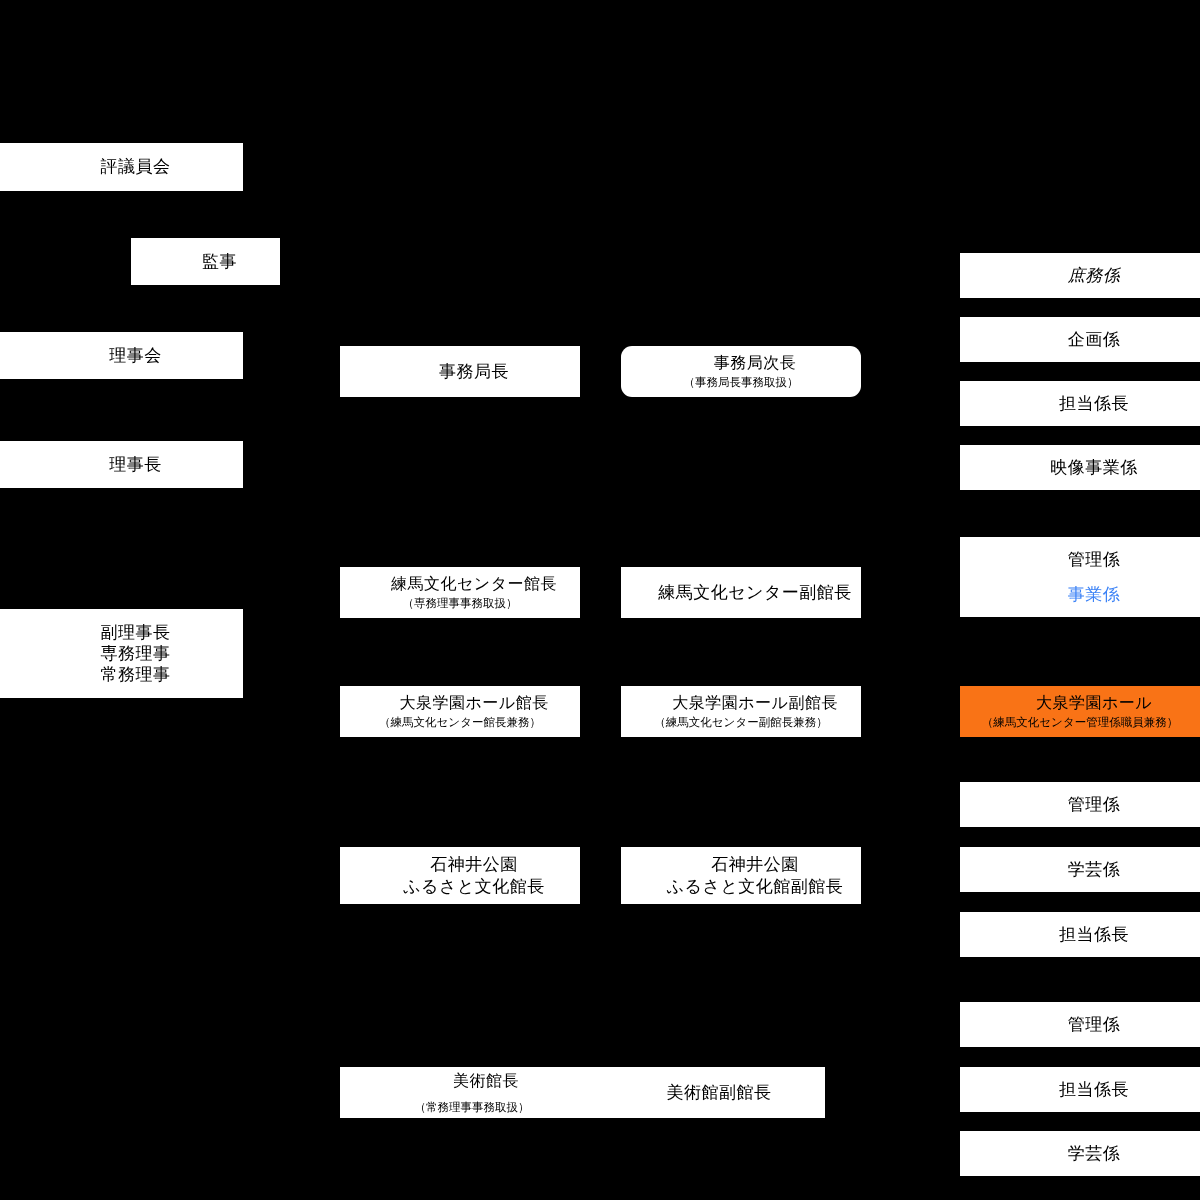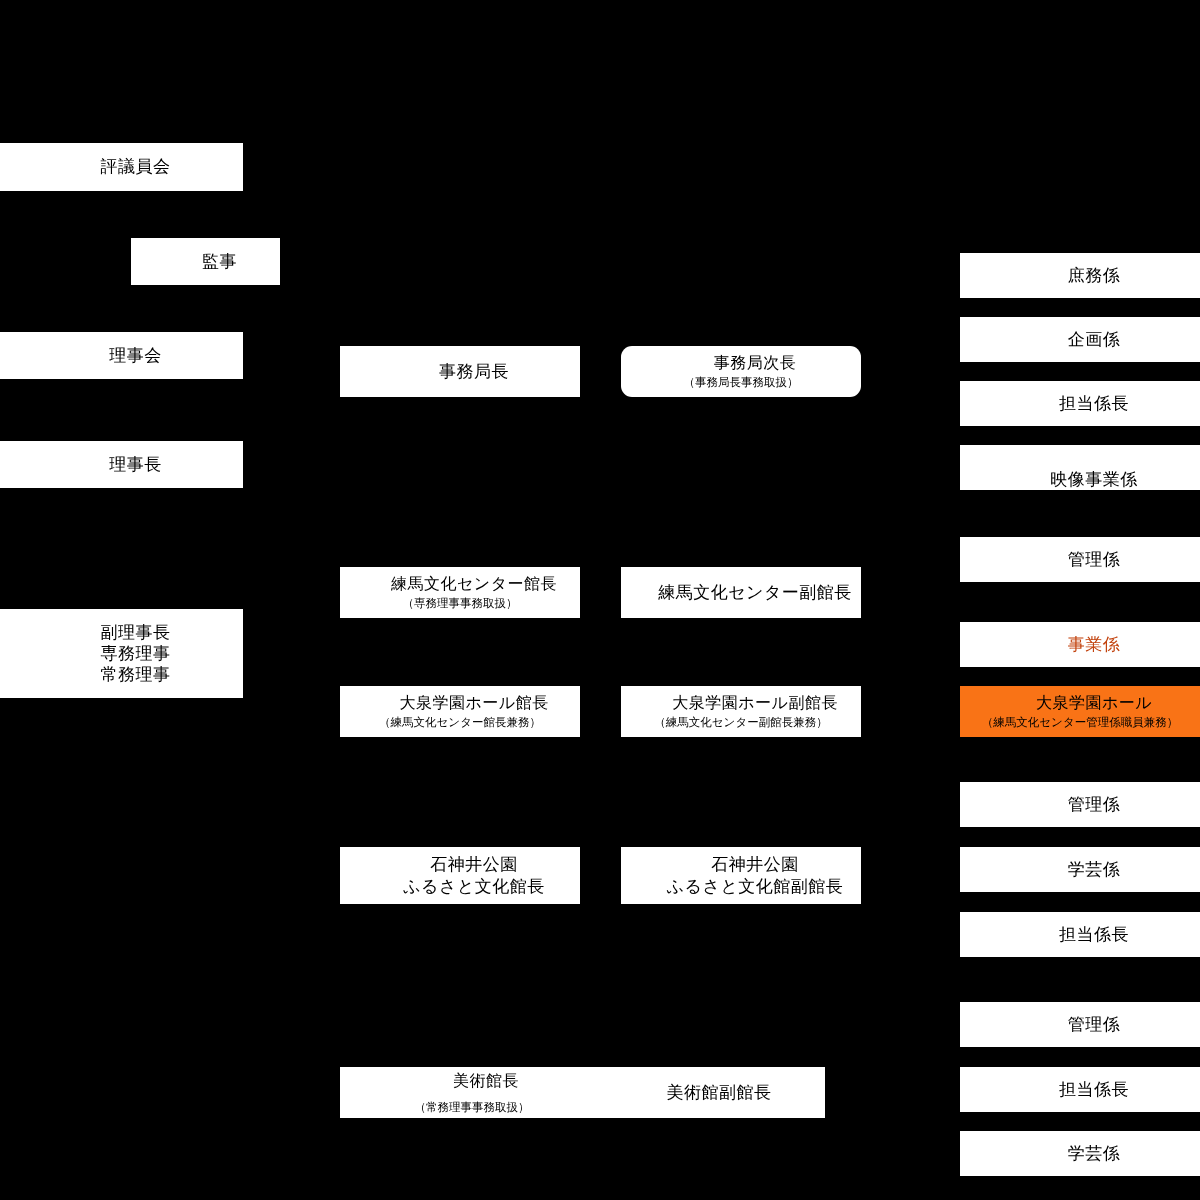--- a/index.html
+++ b/index.html
@@ -100,36 +100,36 @@
       <div class="main">石神井公園
 ふるさと文化館副館長</div>
     </div>
     <div class="node small" style="left: 340px; top: 1067px; width: 264px; height: 51px; background: rgb(255, 255, 255); color: rgb(0, 0, 0); gap: 7px;">
       <div class="main">美術館長</div>
       <div class="sub">（常務理事事務取扱）</div>
     </div>
     <div class="node" style="left: 585px; top: 1067px; width: 240px; height: 51px; background: rgb(255, 255, 255); color: rgb(0, 0, 0); justify-content: center;">
       <div class="main">美術館副館長</div>
     </div>
-    <div class="node" style="left: 960px; top: 253px; width: 240px; height: 45px; background: rgb(255, 255, 255); color: rgb(0, 0, 0);">
+    <div class="node" style="left: 960px; top: 253px; width: 240px; height: 45px; background: rgb(255, 255, 255); color: rgb(0, 0, 0); font-style: italic;">
       <div class="main">庶務係</div>
     </div>
     <div class="node" style="left: 960px; top: 317px; width: 240px; height: 45px; background: rgb(255, 255, 255); color: rgb(0, 0, 0);">
       <div class="main">企画係</div>
     </div>
     <div class="node" style="left: 960px; top: 381px; width: 240px; height: 45px; background: rgb(255, 255, 255); color: rgb(0, 0, 0);">
       <div class="main">担当係長</div>
     </div>
-    <div class="node" style="left: 960px; top: 445px; width: 240px; height: 45px; background: rgb(255, 255, 255); color: rgb(0, 0, 0); justify-content: flex-end;">
+    <div class="node" style="left: 960px; top: 445px; width: 240px; height: 45px; background: rgb(255, 255, 255); color: rgb(0, 0, 0);">
       <div class="main">映像事業係</div>
     </div>
     <div class="node" style="left: 960px; top: 537px; width: 240px; height: 45px; background: rgb(255, 255, 255); color: rgb(0, 0, 0);">
       <div class="main">管理係</div>
     </div>
-    <div class="node" style="left: 960px; top: 622px; width: 240px; height: 45px; background: rgb(255, 255, 255); color: #c2410c;">
+    <div class="node" style="left: 960px; top: 572px; width: 240px; height: 45px; background: rgb(255, 255, 255); color: #3b82f6;">
       <div class="main">事業係</div>
     </div>
     <div class="node small" style="left: 960px; top: 686px; width: 240px; height: 51px; background: #f97316; color: rgb(0, 0, 0);">
       <div class="main">大泉学園ホール</div>
       <div class="sub">（練馬文化センター管理係職員兼務）</div>
     </div>
     <div class="node" style="left: 960px; top: 782px; width: 240px; height: 45px; background: rgb(255, 255, 255); color: rgb(0, 0, 0);">
       <div class="main">管理係</div>
     </div>
     <div class="node" style="left: 960px; top: 847px; width: 240px; height: 45px; background: rgb(255, 255, 255); color: rgb(0, 0, 0);">

